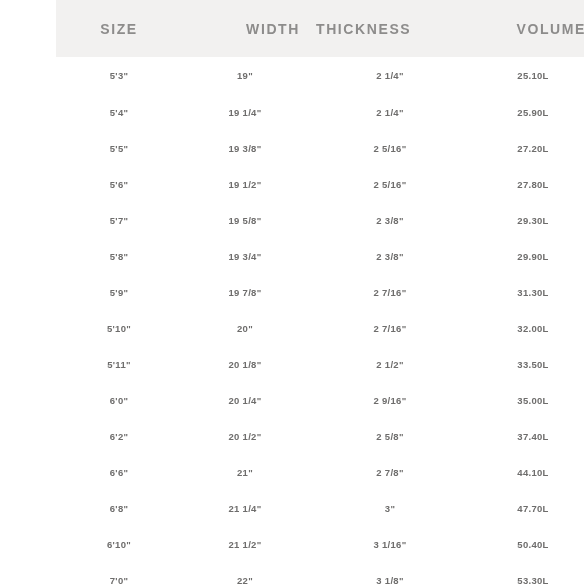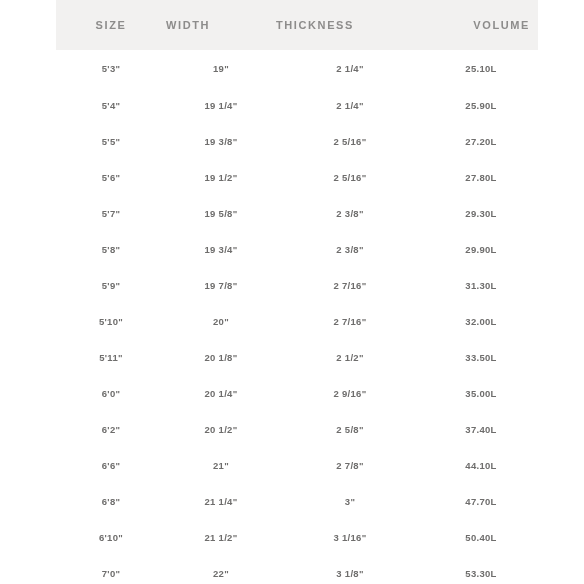--- a/index.html
+++ b/index.html
@@ -29,34 +29,34 @@
     width: 474px;
     border-collapse: collapse;
     table-layout: fixed;
   }
 
   .chart-table thead tr {
     background: #f2f1f0;
   }
 
   .chart-table thead th {
-    height: 50px;
-    padding: 0;
-    font-size: 11px;
+    height: 41px;
+    padding: 8px;
+    font-size: 14px;
     font-weight: 700;
     letter-spacing: 1.6px;
     color: #8d8c8b;
     text-transform: uppercase;
     vertical-align: middle;
     white-space: nowrap;
   }
 
   
   .col-size      { width: 110px; text-align: center; }
-  .col-width     { width: 110px; text-align: left; }
+  .col-width     { width: 110px; text-align: right; }
   .col-thickness { width: 148px; text-align: left; }
   .col-volume    { width: 106px; text-align: center; }
 
   .chart-table thead th.col-volume {
     text-align: right;
     padding-right: 8px;
   }
 
   .chart-table tbody td {
     height: 36px;

